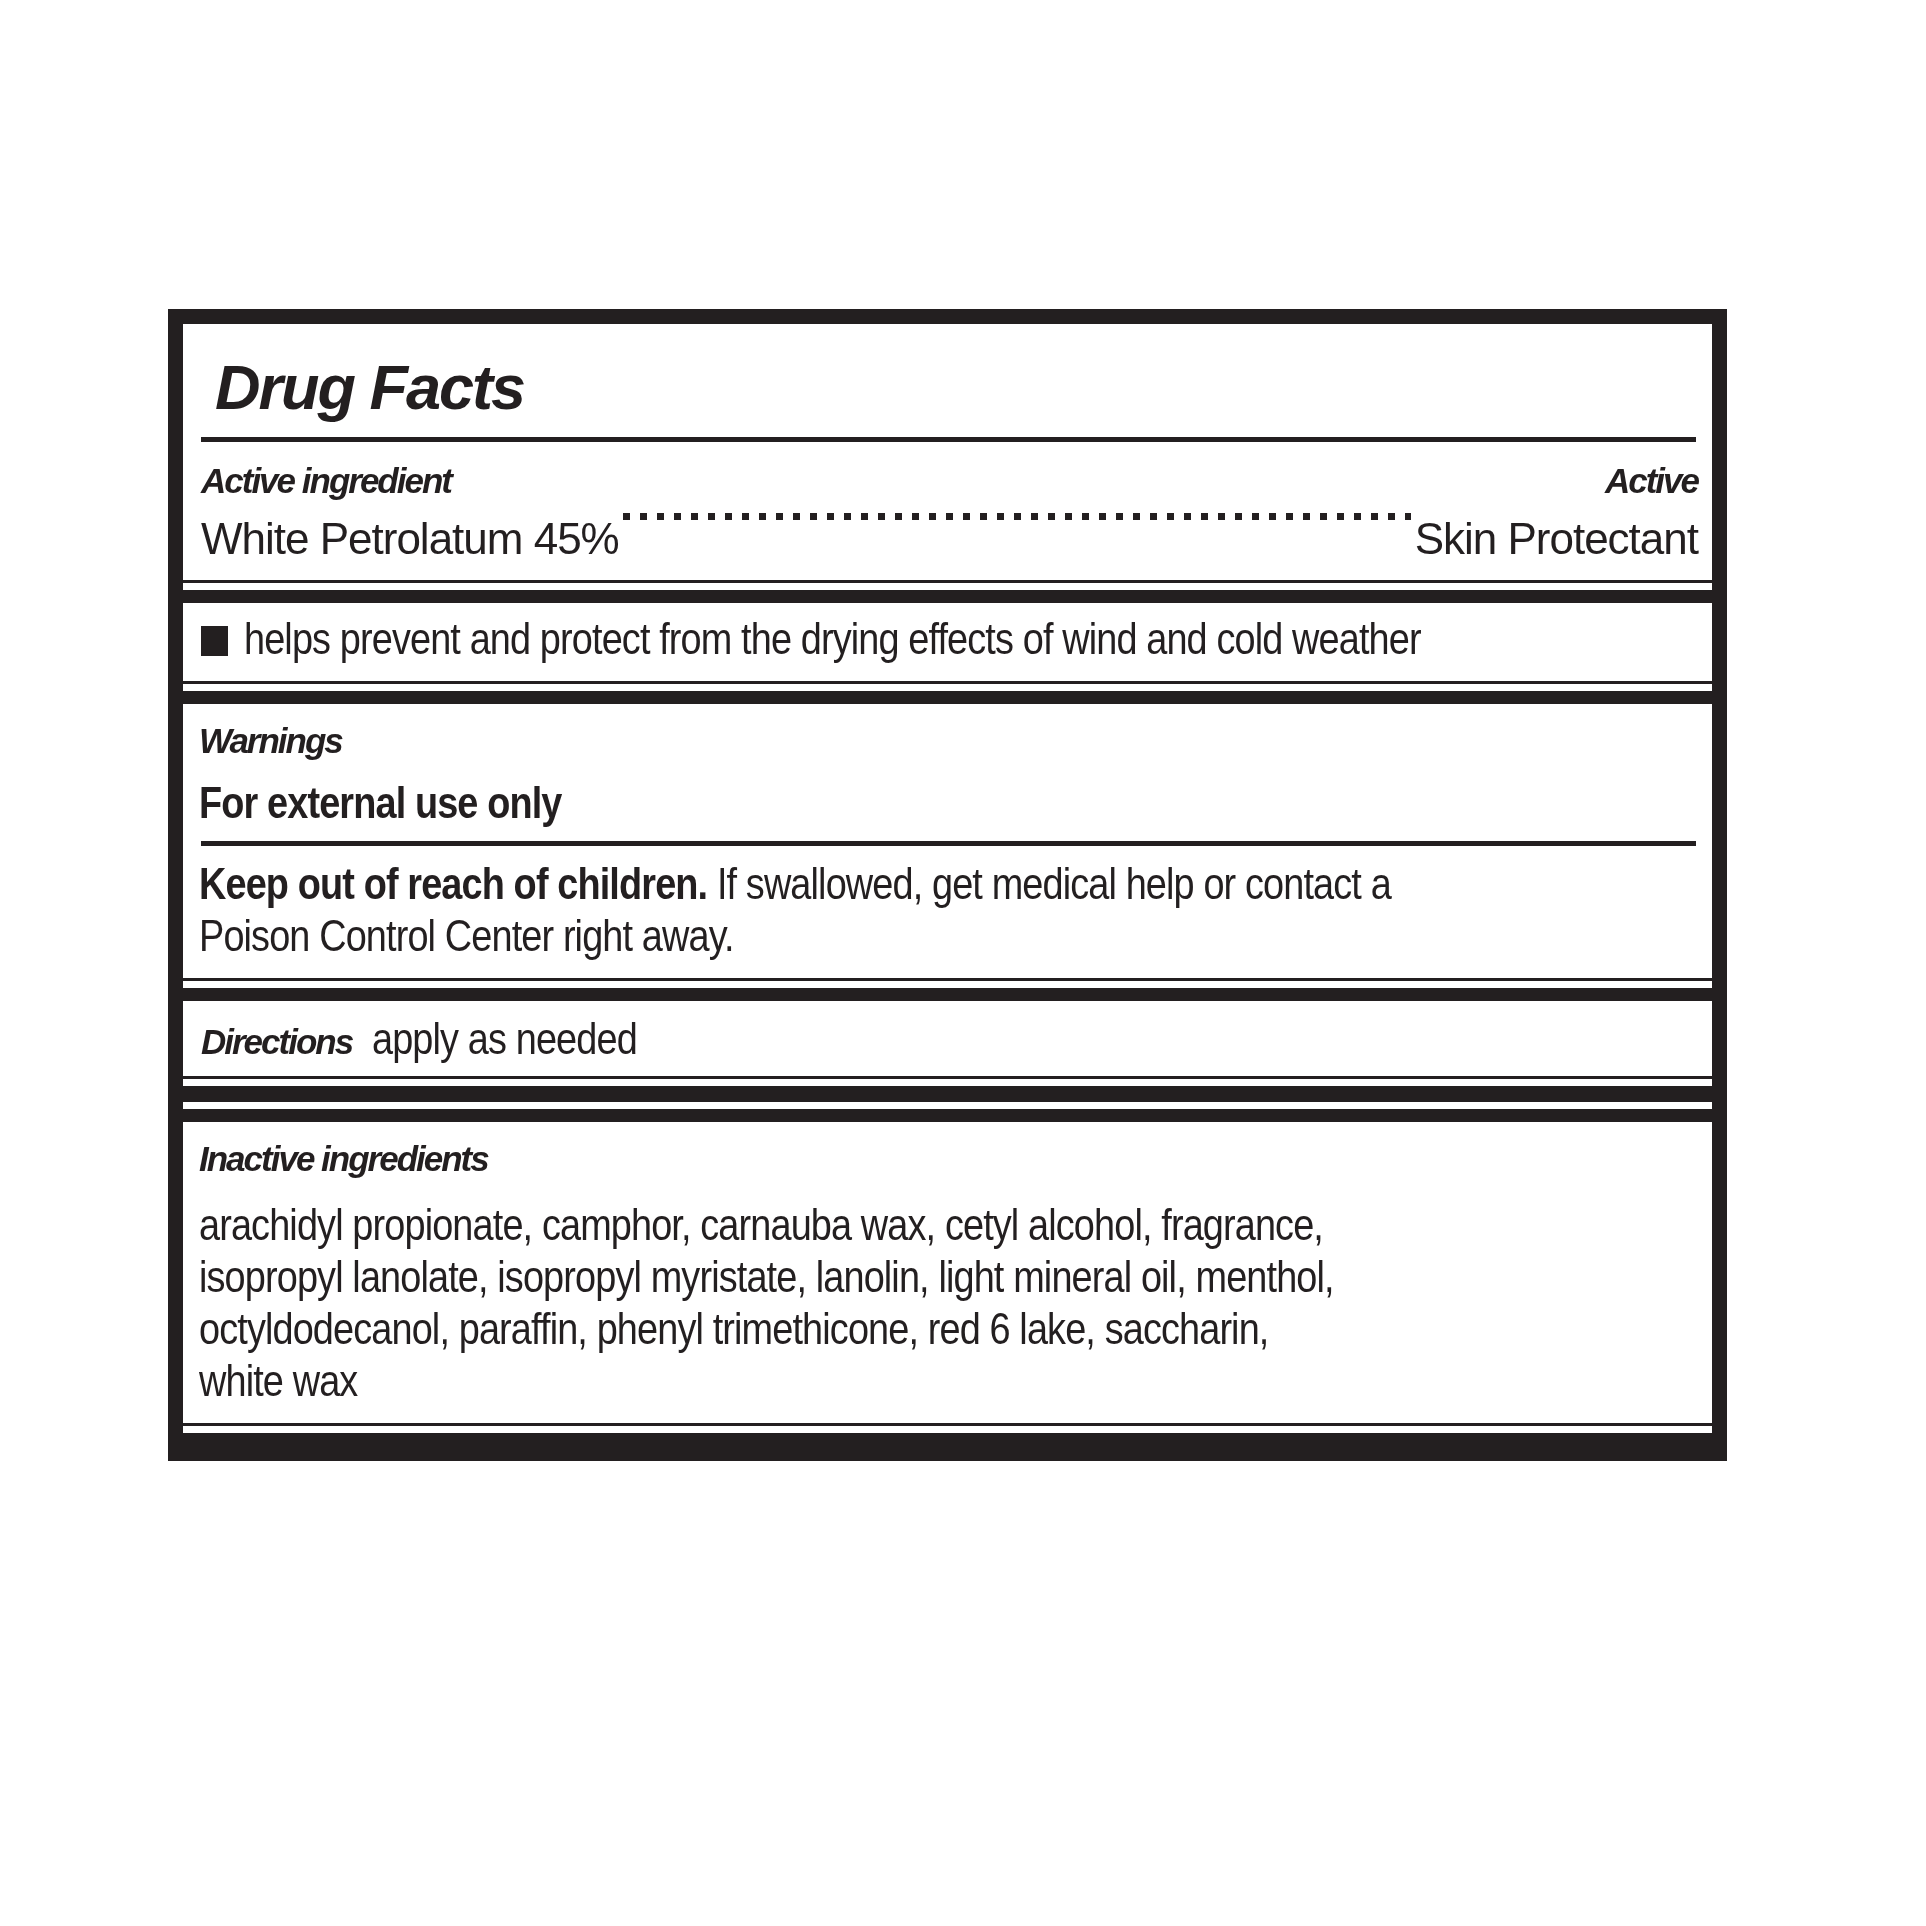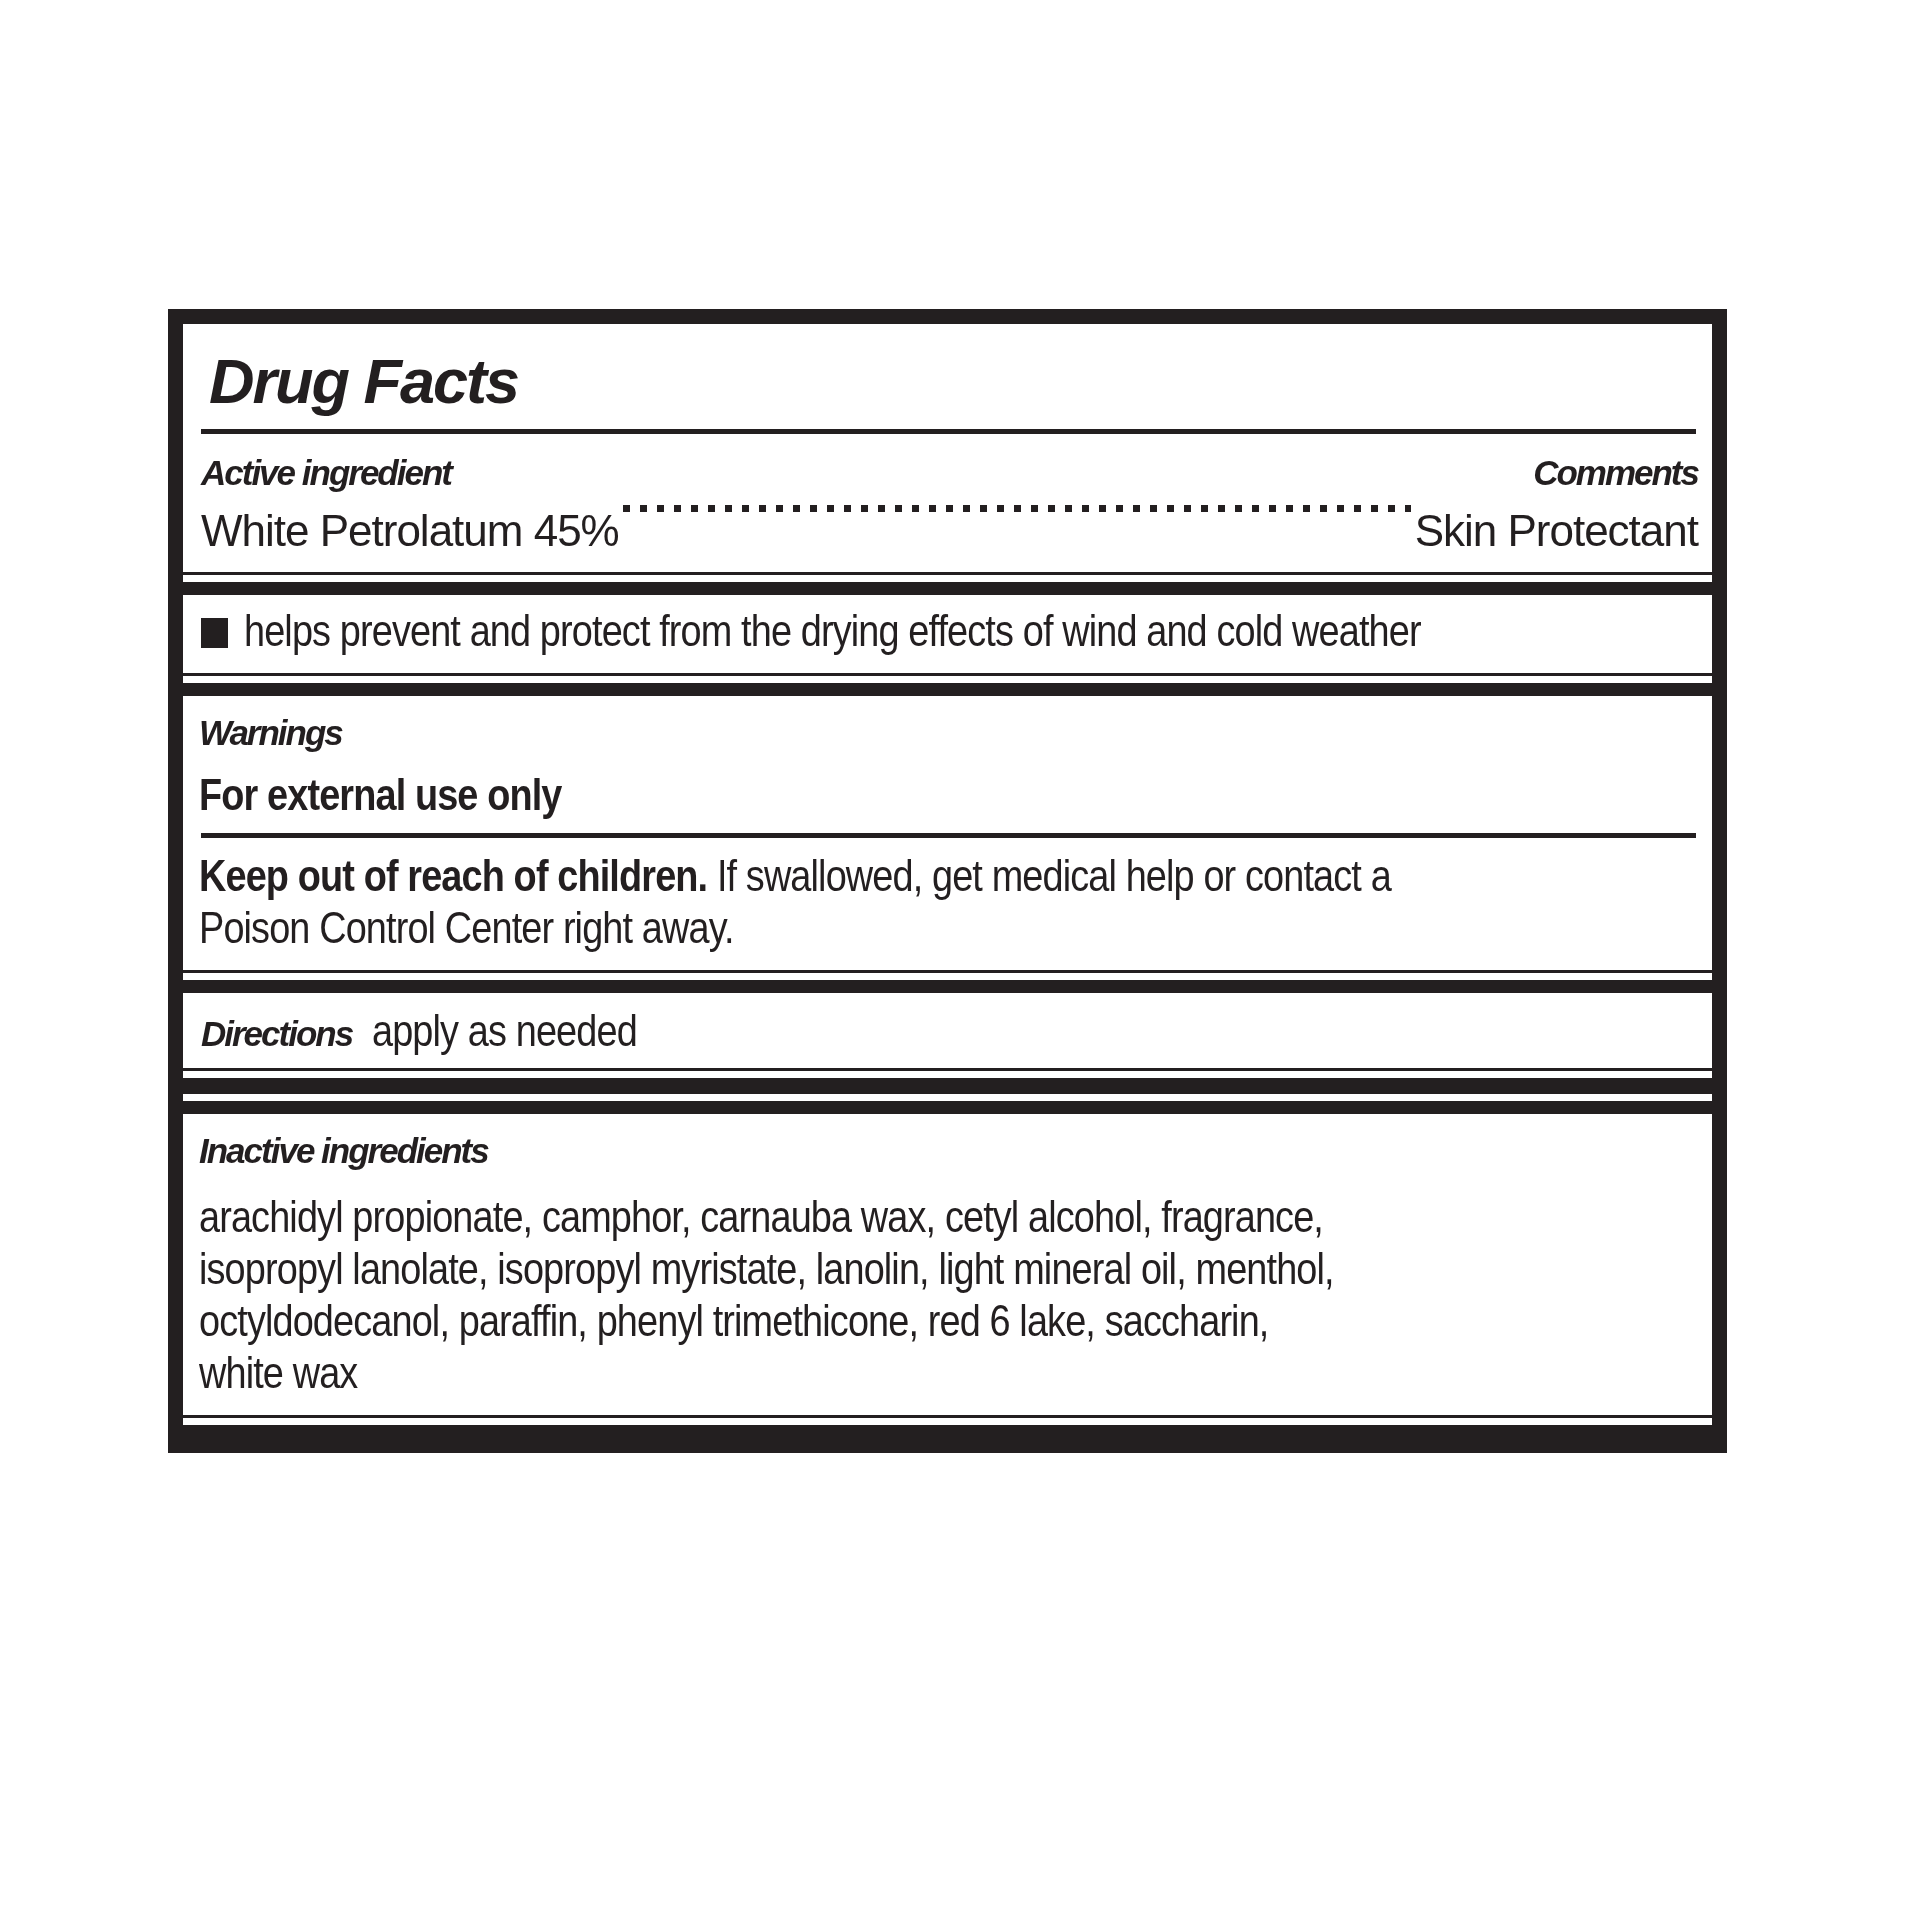--- a/index.html
+++ b/index.html
@@ -17,21 +17,21 @@
     left: 168px;
     top: 309px;
     width: 1559px;
     box-sizing: border-box;
     border: 15px solid #231f20;
     background: #ffffff;
   }
   .sec { padding: 6px 12px 16px 16px; }
 
   h1.title {
-    margin: 8px;
+    margin: 14px;
     padding: 8px 0 0 2px;
     font-size: 63px;
     line-height: 71px;
     font-weight: bold;
     font-style: italic;
     letter-spacing: -2px;
   }
   .title-rule {
     height: 5px;
     background: #231f20;
@@ -113,21 +113,21 @@
 <body>
 
 <div class="page">
   <div class="label">
 
     <div class="sec">
       <h1 class="title">Drug Facts</h1>
       <div class="title-rule"></div>
       <div class="hd-row">
         <h2 class="hd">Active ingredient</h2>
-        <h2 class="hd">Comments</h2>
+        <h2 class="hd">Active</h2>
       </div>
       <div class="leader-row">
         <span>White Petrolatum 45%</span>
         <span class="leader"></span>
         <span>Skin Protectant</span>
       </div>
     </div>
 
     <div class="divider"></div>
 

